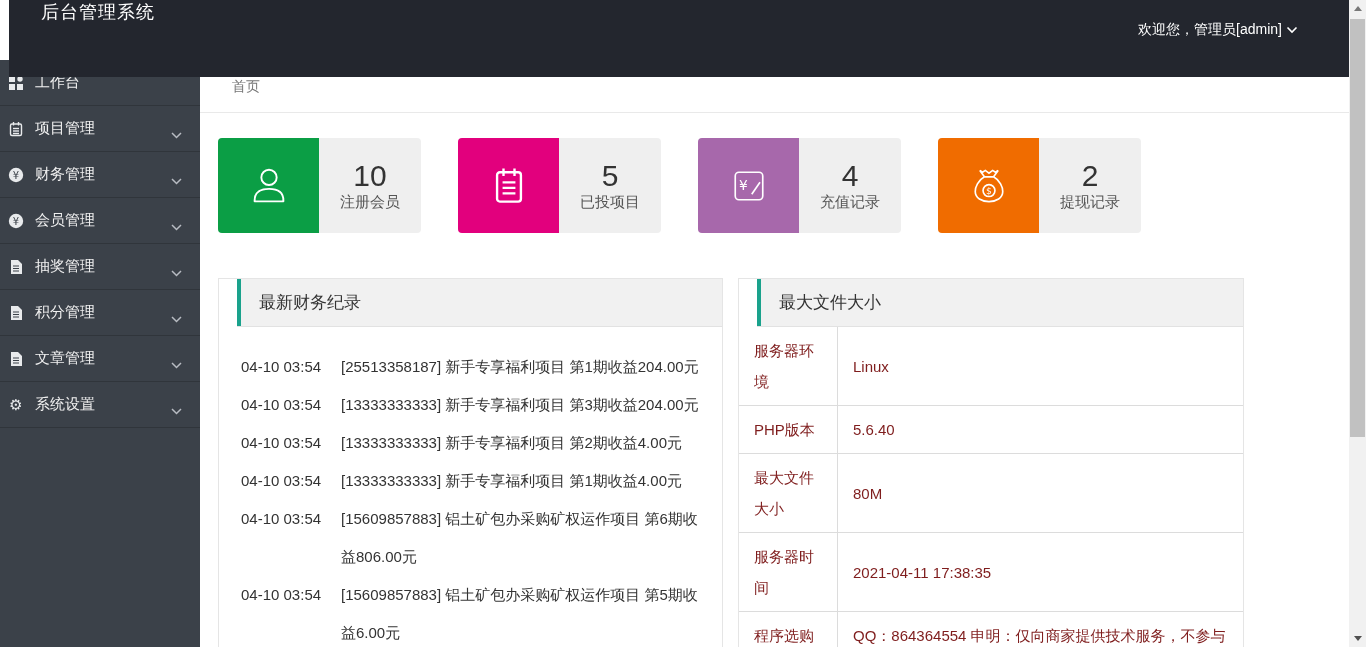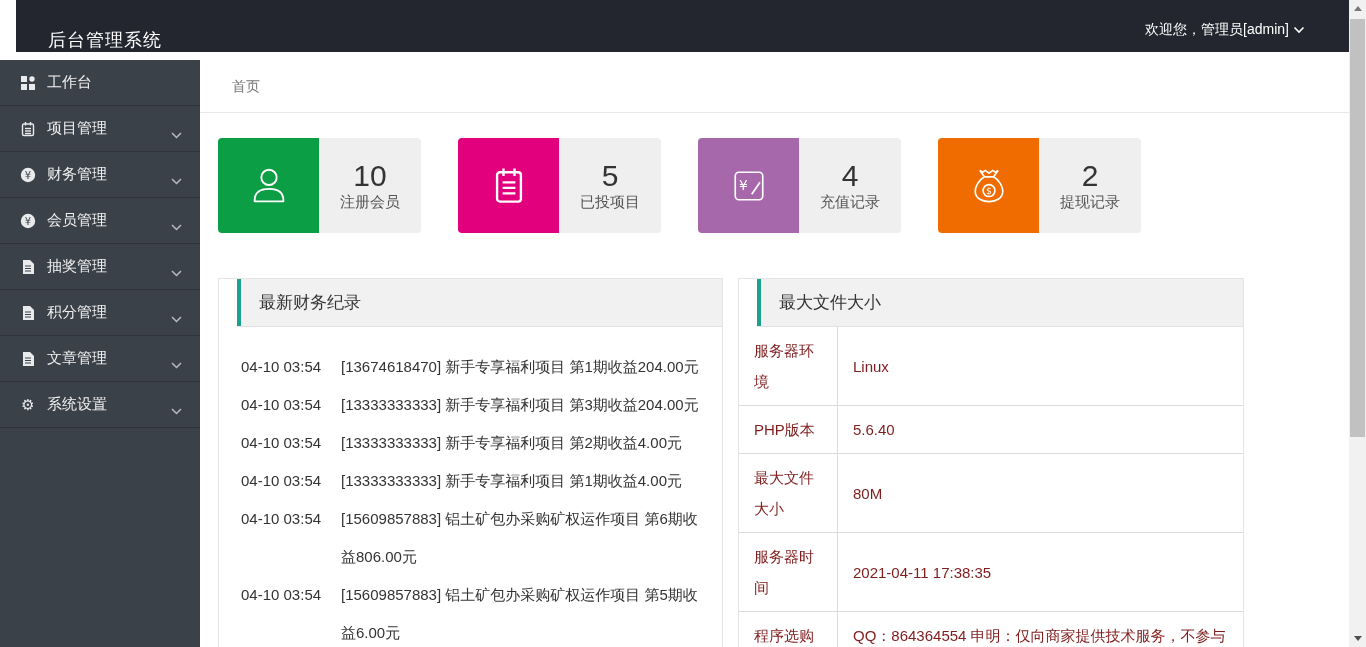--- a/index.html
+++ b/index.html
@@ -2,27 +2,27 @@
 <html><head>
 <meta charset="utf-8">
 <style>
   html,body{margin:0;padding:0;}
   body{
     width:1366px;height:647px;overflow:hidden;position:relative;
     font-family:"Liberation Sans","DejaVu Sans",sans-serif;
     background:#fff;-webkit-font-smoothing:antialiased;
   }
   
-  .topbar{position:absolute;left:16px;top:0;width:1349px;height:52px;background:#23262e;z-index:5;display:flex;align-items:flex-end;}
+  .topbar{position:absolute;left:9px;top:0;width:1349px;height:77px;background:#23262e;z-index:5;display:flex;align-items:flex-start;}
   .logo{width:200px;padding-left:32px;box-sizing:border-box;color:#ffffff;font-size:18px;letter-spacing:1px;white-space:nowrap;}
   .topbar-right{position:absolute;right:60px;top:0;height:60px;display:flex;align-items:center;color:#ffffff;font-size:14px;cursor:pointer;margin-left:24px;}
   .topbar-right .chev{margin-left:4px;display:inline-flex;}
   
   .sidebar{position:absolute;left:0;top:60px;width:200px;height:587px;background:#3b4149;}
-  .side-item{position:relative;height:46px;display:flex;align-items:center;padding-left:20px;box-sizing:border-box;border-bottom:1px solid rgba(0,0,0,0.18);color:#f0f0f0;font-size:15px;cursor:pointer;}
+  .side-item{position:relative;height:46px;display:flex;align-items:center;padding-left:8px;box-sizing:border-box;border-bottom:1px solid rgba(0,0,0,0.18);color:#f0f0f0;font-size:15px;cursor:pointer;}
   .side-item .s-icon{width:16px;height:16px;margin-right:11px;display:inline-flex;align-items:center;justify-content:center;color:#e8eaec;flex:0 0 16px;}
   .side-item .s-chev{position:absolute;right:18px;top:19px;}
   
   .main{position:absolute;left:200px;top:60px;width:1149px;height:587px;background:#fff;}
   .breadcrumb{height:52px;line-height:52px;padding-left:32px;font-size:14px;color:#767676;border-bottom:1px solid #e9e9e9;}
   .breadcrumb a{color:#767676;text-decoration:none;cursor:pointer;}
   
   .cards{display:flex;margin:25px 0 0 18px;}
   .card{width:203px;height:95px;margin-right:37px;border-radius:4px;overflow:hidden;display:flex;cursor:pointer;}
   .card-iconbox{width:101px;display:flex;align-items:center;justify-content:center;color:#fff;}
@@ -267,21 +267,21 @@
   <div class="panels">
 
     <div class="panel finance">
       <div class="panel-header">
         <span class="accent-bar" style="background-color: rgb(26, 162, 140);"></span>
         <span>最新财务纪录</span>
       </div>
       <div class="finance-body">
         <div class="record">
           <span class="record-time">04-10 03:54</span>
-          <span class="record-text">[13674618470] 新手专享福利项目 第1期收益204.00元</span>
+          <span class="record-text">[25513358187] 新手专享福利项目 第1期收益204.00元</span>
         </div>
         <div class="record">
           <span class="record-time">04-10 03:54</span>
           <span class="record-text">[13333333333] 新手专享福利项目 第3期收益204.00元</span>
         </div>
         <div class="record">
           <span class="record-time">04-10 03:54</span>
           <span class="record-text">[13333333333] 新手专享福利项目 第2期收益4.00元</span>
         </div>
         <div class="record">

